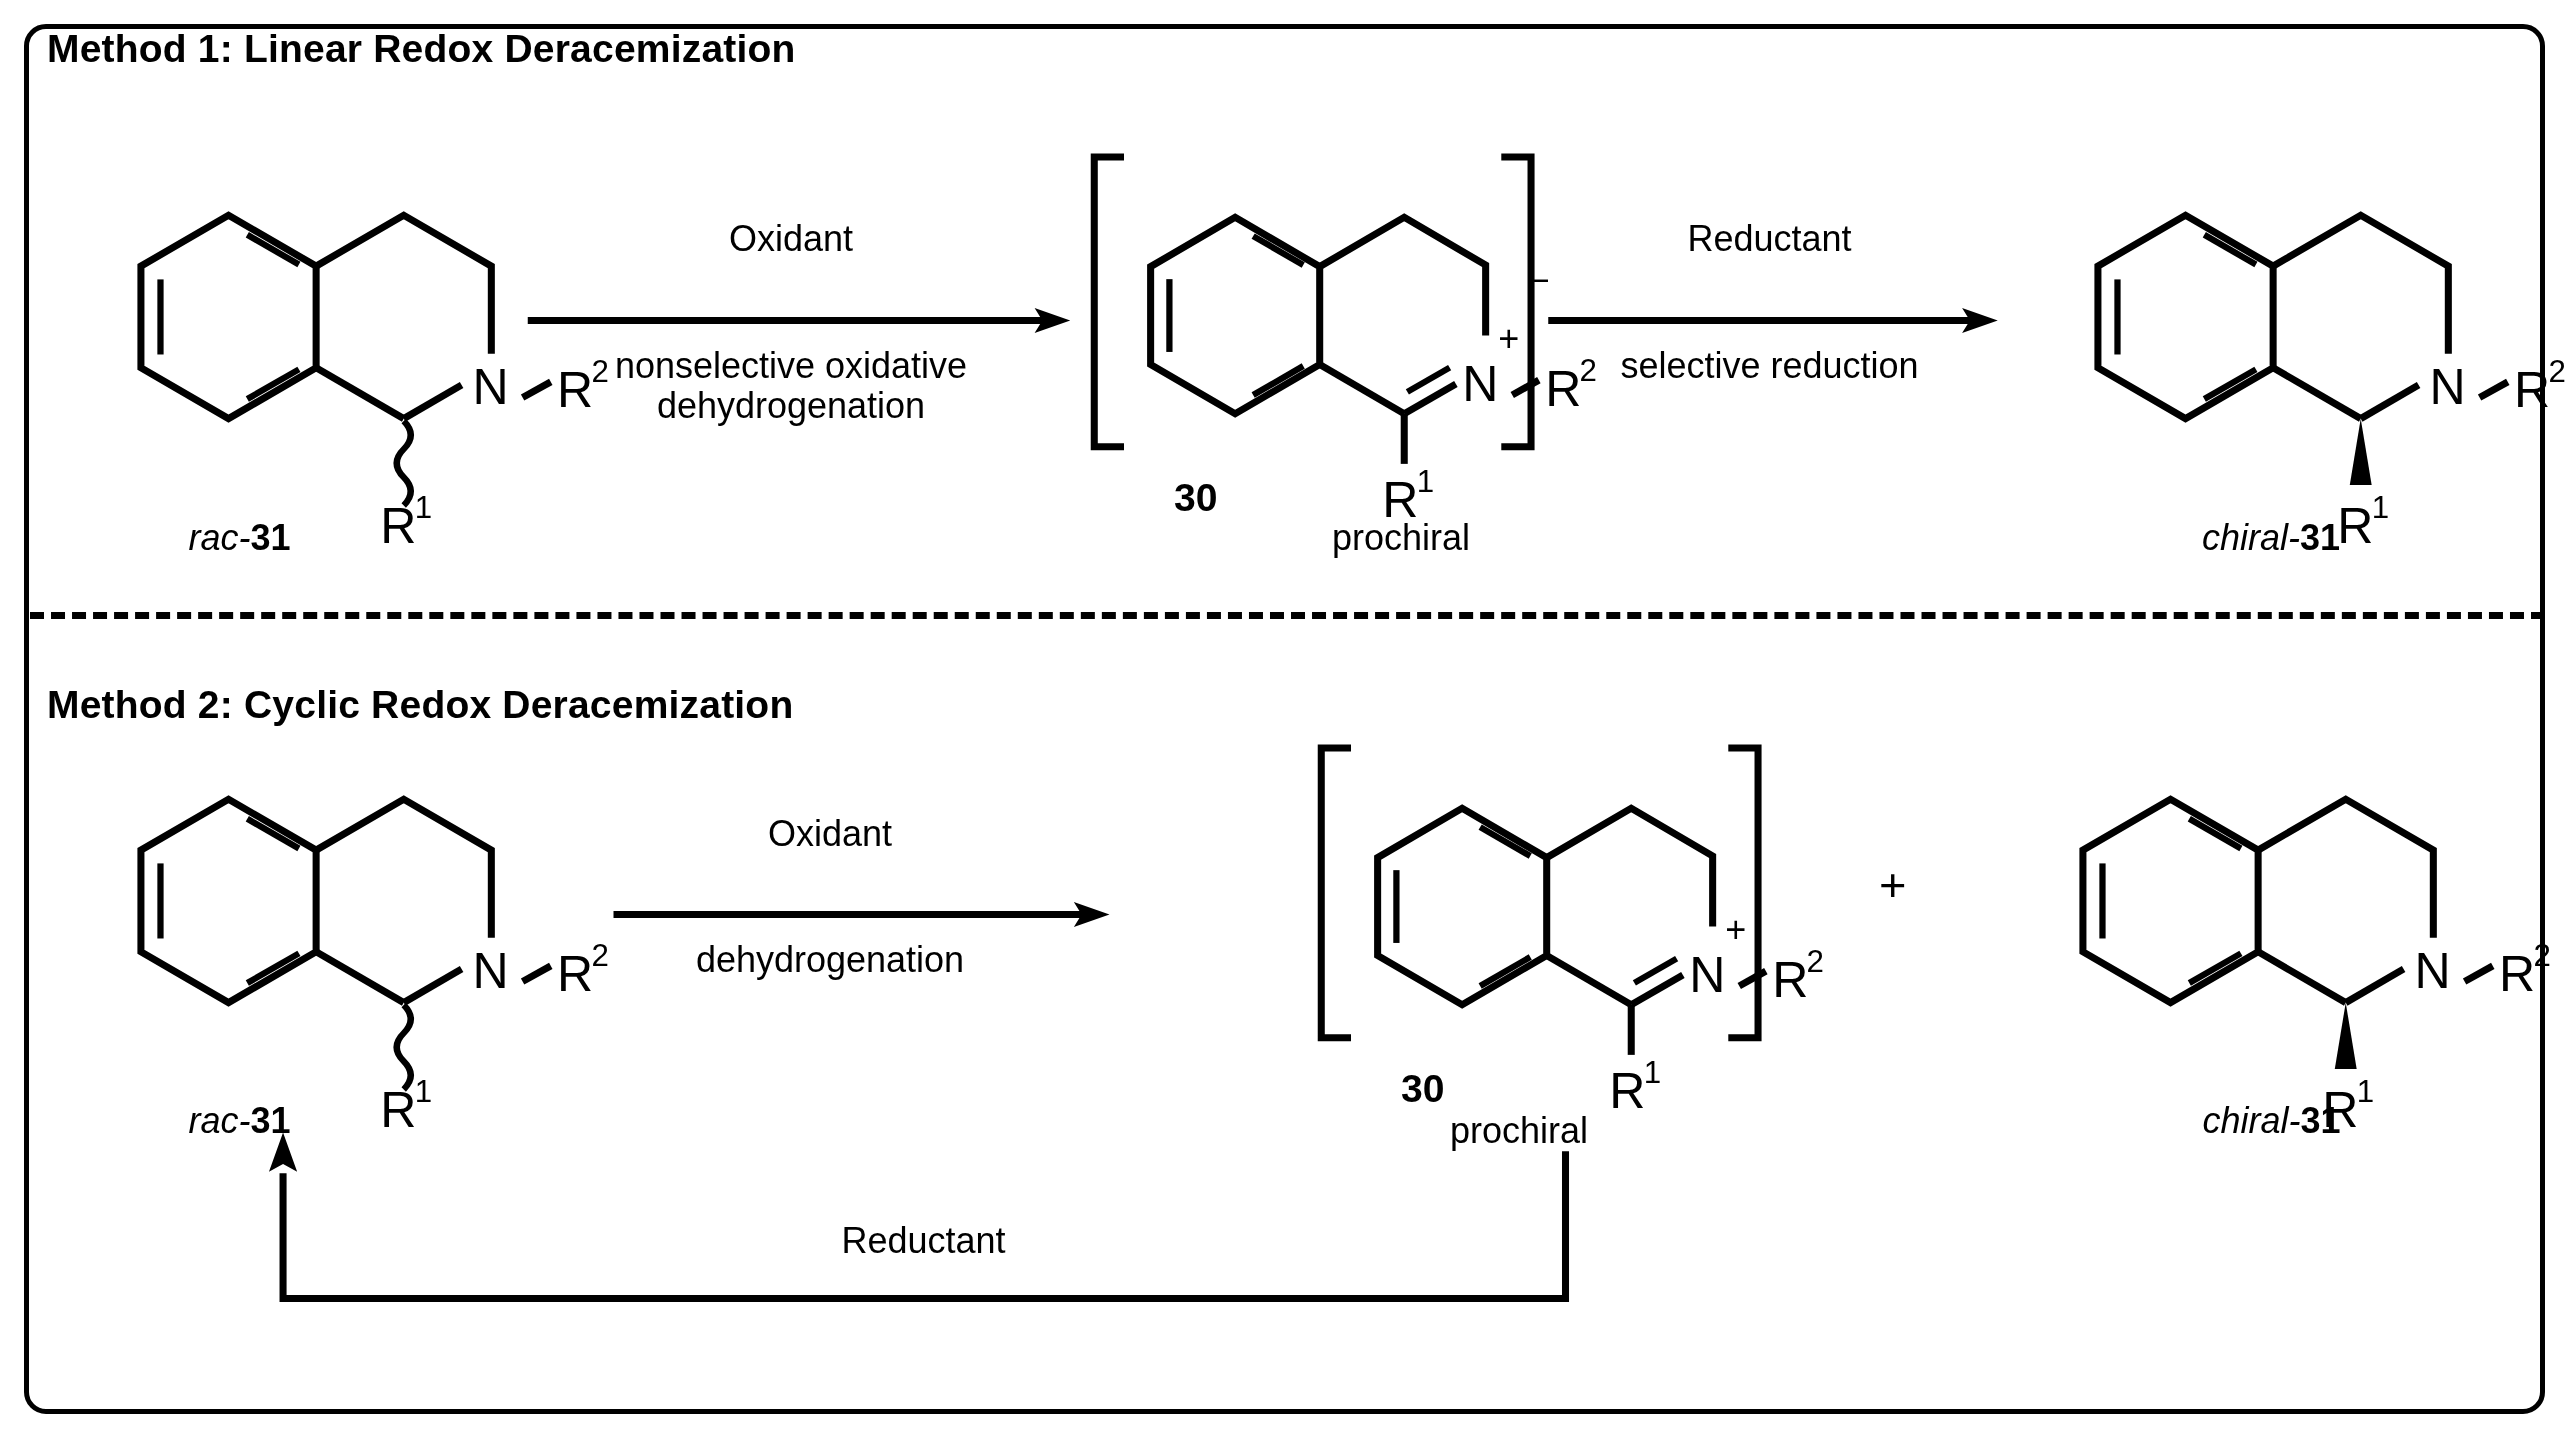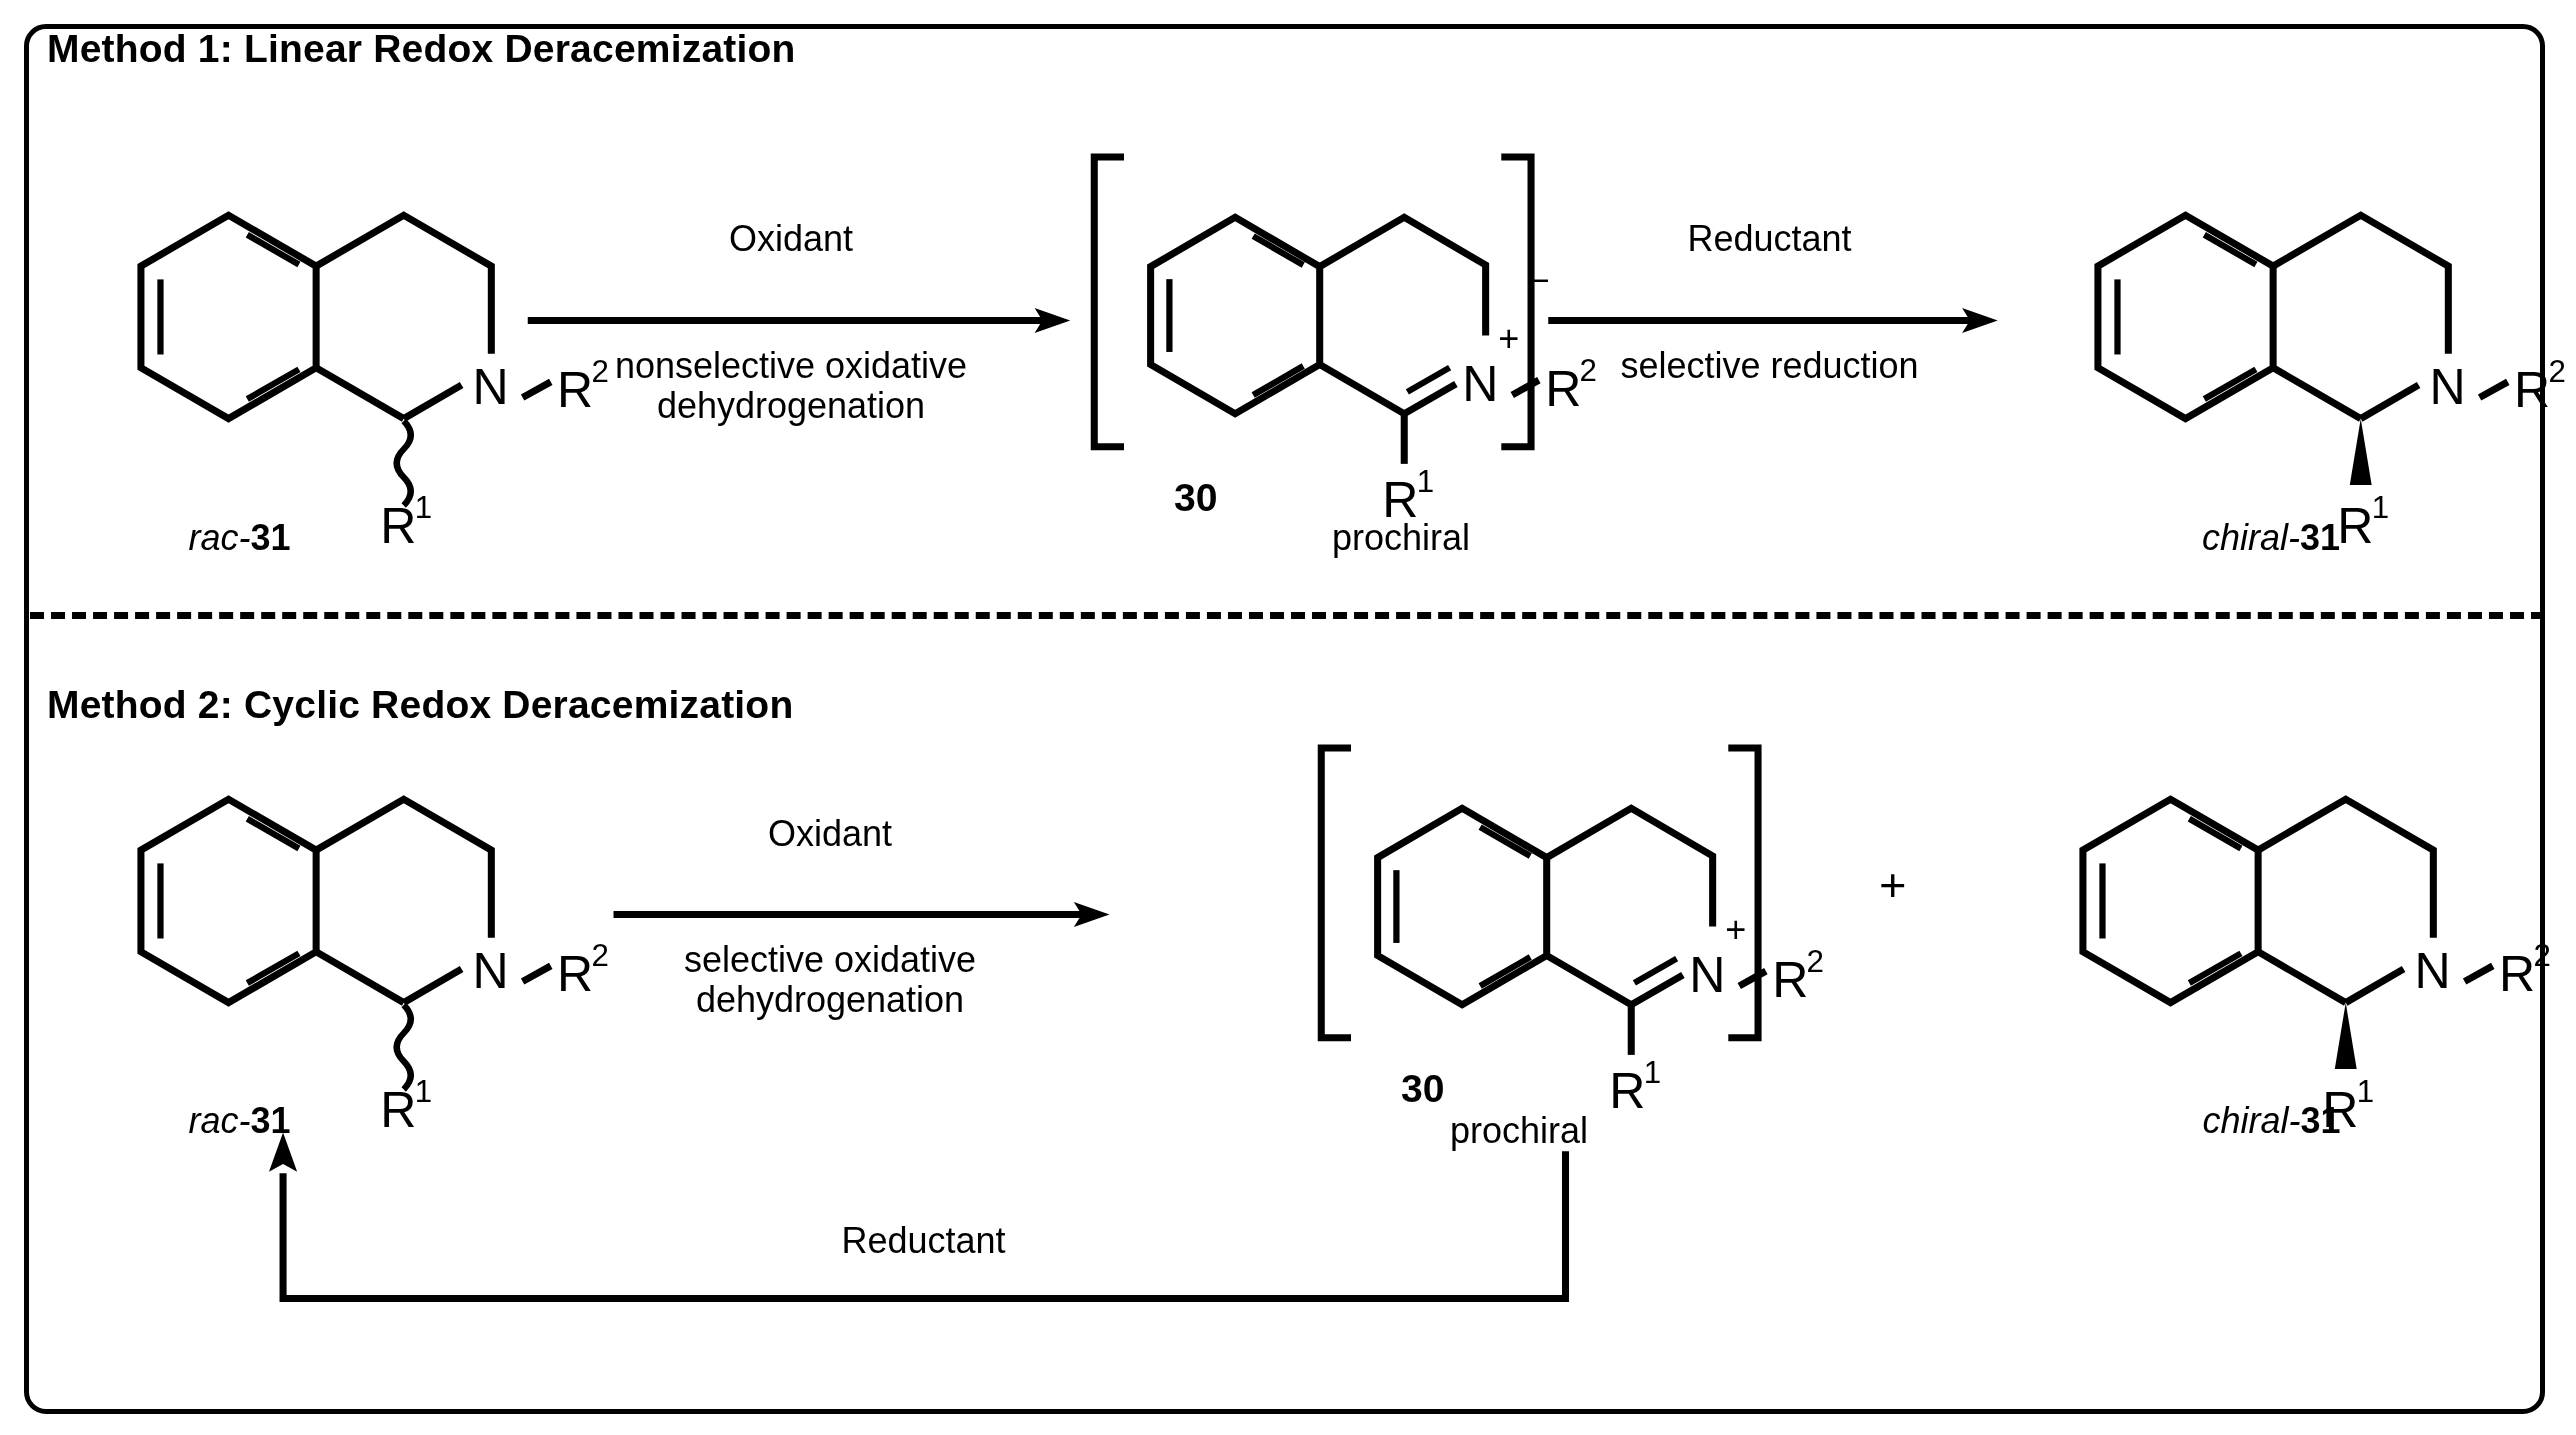--- a/index.html
+++ b/index.html
@@ -157,21 +157,20 @@
   <div class="cap" style="left:94px;top:1100px;width:258px">
     <i>rac-</i><b>31</b>
   </div>
 
   <div class="arrow-lab" style="left:548px;top:814px;width:564px">Oxidant</div>
   <svg style="left:611px;top:899px;width:501px;height:31px" viewBox="0 0 640 40">
     <path class="bond" d="M 0 20 L 612 20"></path>
     <path d="M 640 20 L 594 4 L 604 20 L 594 36 Z" fill="#000"></path>
   </svg>
   <div class="arrow-lab" style="left:548px;top:940px;width:564px">
-    <div>selective oxidative</div>
     <div>dehydrogenation</div>
   </div>
 
   <svg style="left:1315px;top:740px;width:454px;height:337px" viewBox="0 0 580 430">
     <path class="brk" d="M 46 10 L 8 10 L 8 380 L 46 380"></path>
     <path class="brk" d="M 528 10 L 566 10 L 566 380 L 528 380"></path>
     <path class="bond" d="M 80 150 L 80 275 L 188 338 L 296 275 L 296 150 L 188 87 Z"></path>
     <path class="thin" d="M 104 166 L 104 259"></path>
     <path class="thin" d="M 211 314 L 275 277"></path>
     <path class="thin" d="M 211 111 L 275 148"></path>

